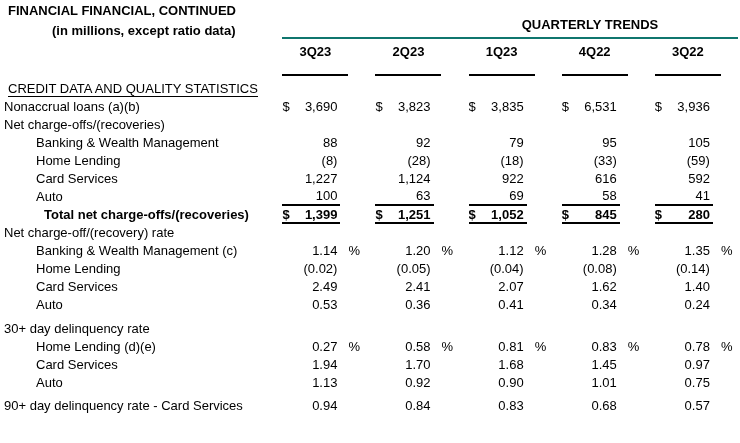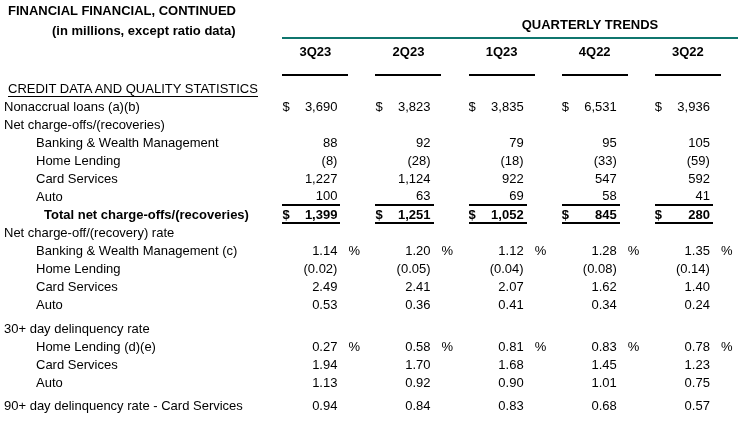--- a/index.html
+++ b/index.html
@@ -201,21 +201,21 @@
           <td class="dol"></td>
           <td class="val">1,227</td>
           <td class="pct"></td>
           <td class="dol"></td>
           <td class="val">1,124</td>
           <td class="pct"></td>
           <td class="dol"></td>
           <td class="val">922</td>
           <td class="pct"></td>
           <td class="dol"></td>
-          <td class="val">547</td>
+          <td class="val">616</td>
           <td class="pct"></td>
           <td class="dol"></td>
           <td class="val">592</td>
           <td class="pct"></td>
         </tr>
         <tr class="r">
           <td class="lbl i1">Auto</td>
           <td class="dol"></td>
           <td class="val">100</td>
           <td class="pct"></td>
@@ -387,21 +387,21 @@
           <td class="dol"></td>
           <td class="val">1.70</td>
           <td class="pct"></td>
           <td class="dol"></td>
           <td class="val">1.68</td>
           <td class="pct"></td>
           <td class="dol"></td>
           <td class="val">1.45</td>
           <td class="pct"></td>
           <td class="dol"></td>
-          <td class="val">1.23</td>
+          <td class="val">0.97</td>
           <td class="pct"></td>
         </tr>
         <tr class="r">
           <td class="lbl i1">Auto</td>
           <td class="dol"></td>
           <td class="val">1.13</td>
           <td class="pct"></td>
           <td class="dol"></td>
           <td class="val">0.92</td>
           <td class="pct"></td>

